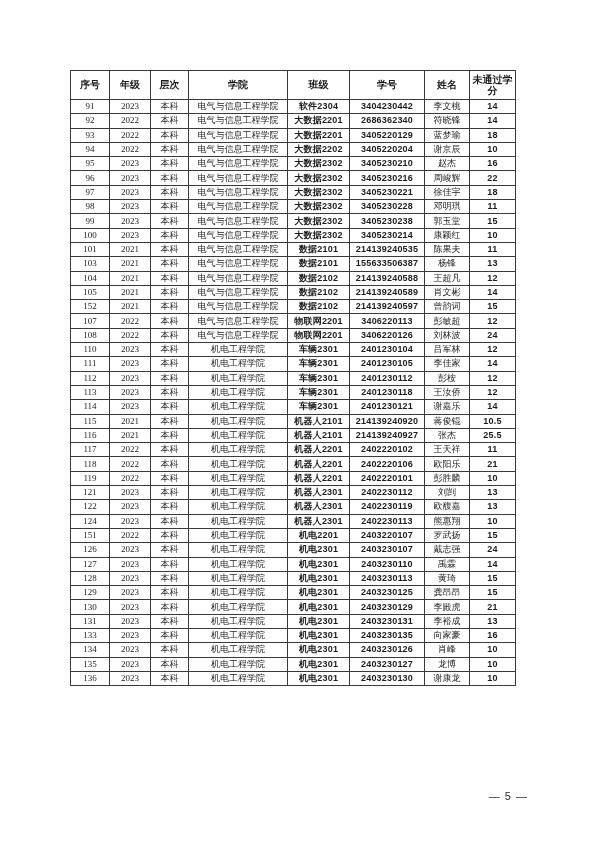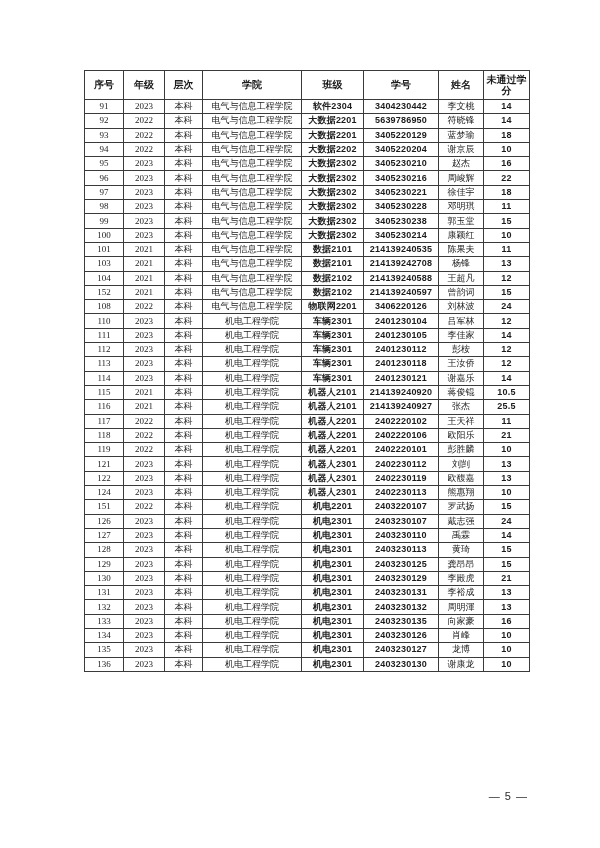--- a/index.html
+++ b/index.html
@@ -11,21 +11,21 @@
   }
   .page {
     position: relative;
     width: 600px;
     height: 848px;
     background: #ffffff;
     overflow: hidden;
   }
   table.credits-table {
     position: absolute;
-    left: 84px;
+    left: 70px;
     top: 70px;
     width: 445px;
     border-collapse: collapse;
     table-layout: fixed;
   }
   .credits-table th, .credits-table td {
     border: 1px solid #3a3a3a;
     text-align: center;
     vertical-align: middle;
     padding: 0;
@@ -110,21 +110,21 @@
         <td class="c-id">3404230442</td>
         <td class="c-name">李文桃</td>
         <td class="c-credits">14</td>
       </tr>
         <tr>
         <td class="c-no">92</td>
         <td class="c-grade">2022</td>
         <td class="c-level">本科</td>
         <td class="c-college">电气与信息工程学院</td>
         <td class="c-class">大数据2201</td>
-        <td class="c-id">5639786950</td>
+        <td class="c-id">2686362340</td>
         <td class="c-name">符晓锋</td>
         <td class="c-credits">14</td>
       </tr>
         <tr>
         <td class="c-no">93</td>
         <td class="c-grade">2022</td>
         <td class="c-level">本科</td>
         <td class="c-college">电气与信息工程学院</td>
         <td class="c-class">大数据2201</td>
         <td class="c-id">3405220129</td>
@@ -210,45 +210,65 @@
         <td class="c-id">214139240535</td>
         <td class="c-name">陈果夫</td>
         <td class="c-credits">11</td>
       </tr>
         <tr>
         <td class="c-no">103</td>
         <td class="c-grade">2021</td>
         <td class="c-level">本科</td>
         <td class="c-college">电气与信息工程学院</td>
         <td class="c-class">数据2101</td>
-        <td class="c-id">214139242708</td>
+        <td class="c-id">155633506387</td>
         <td class="c-name">杨锋</td>
         <td class="c-credits">13</td>
       </tr>
         <tr>
         <td class="c-no">104</td>
         <td class="c-grade">2021</td>
         <td class="c-level">本科</td>
         <td class="c-college">电气与信息工程学院</td>
         <td class="c-class">数据2102</td>
         <td class="c-id">214139240588</td>
         <td class="c-name">王超凡</td>
         <td class="c-credits">12</td>
       </tr>
         <tr>
+        <td class="c-no">105</td>
+        <td class="c-grade">2021</td>
+        <td class="c-level">本科</td>
+        <td class="c-college">电气与信息工程学院</td>
+        <td class="c-class">数据2102</td>
+        <td class="c-id">214139240589</td>
+        <td class="c-name">肖文彬</td>
+        <td class="c-credits">14</td>
+      </tr>
+        <tr>
         <td class="c-no">152</td>
         <td class="c-grade">2021</td>
         <td class="c-level">本科</td>
         <td class="c-college">电气与信息工程学院</td>
         <td class="c-class">数据2102</td>
         <td class="c-id">214139240597</td>
         <td class="c-name">曾韵词</td>
         <td class="c-credits">15</td>
       </tr>
         <tr>
+        <td class="c-no">107</td>
+        <td class="c-grade">2022</td>
+        <td class="c-level">本科</td>
+        <td class="c-college">电气与信息工程学院</td>
+        <td class="c-class">物联网2201</td>
+        <td class="c-id">3406220113</td>
+        <td class="c-name">彭敏超</td>
+        <td class="c-credits">12</td>
+      </tr>
+        <tr>
         <td class="c-no">108</td>
         <td class="c-grade">2022</td>
         <td class="c-level">本科</td>
         <td class="c-college">电气与信息工程学院</td>
         <td class="c-class">物联网2201</td>
         <td class="c-id">3406220126</td>
         <td class="c-name">刘林波</td>
         <td class="c-credits">24</td>
       </tr>
         <tr>
@@ -442,30 +462,20 @@
         <td class="c-credits">21</td>
       </tr>
         <tr>
         <td class="c-no">131</td>
         <td class="c-grade">2023</td>
         <td class="c-level">本科</td>
         <td class="c-college">机电工程学院</td>
         <td class="c-class">机电2301</td>
         <td class="c-id">2403230131</td>
         <td class="c-name">李裕成</td>
-        <td class="c-credits">13</td>
-      </tr>
-        <tr>
-        <td class="c-no">132</td>
-        <td class="c-grade">2023</td>
-        <td class="c-level">本科</td>
-        <td class="c-college">机电工程学院</td>
-        <td class="c-class">机电2301</td>
-        <td class="c-id">2403230132</td>
-        <td class="c-name">周明渾</td>
         <td class="c-credits">13</td>
       </tr>
         <tr>
         <td class="c-no">133</td>
         <td class="c-grade">2023</td>
         <td class="c-level">本科</td>
         <td class="c-college">机电工程学院</td>
         <td class="c-class">机电2301</td>
         <td class="c-id">2403230135</td>
         <td class="c-name">向家豪</td>

